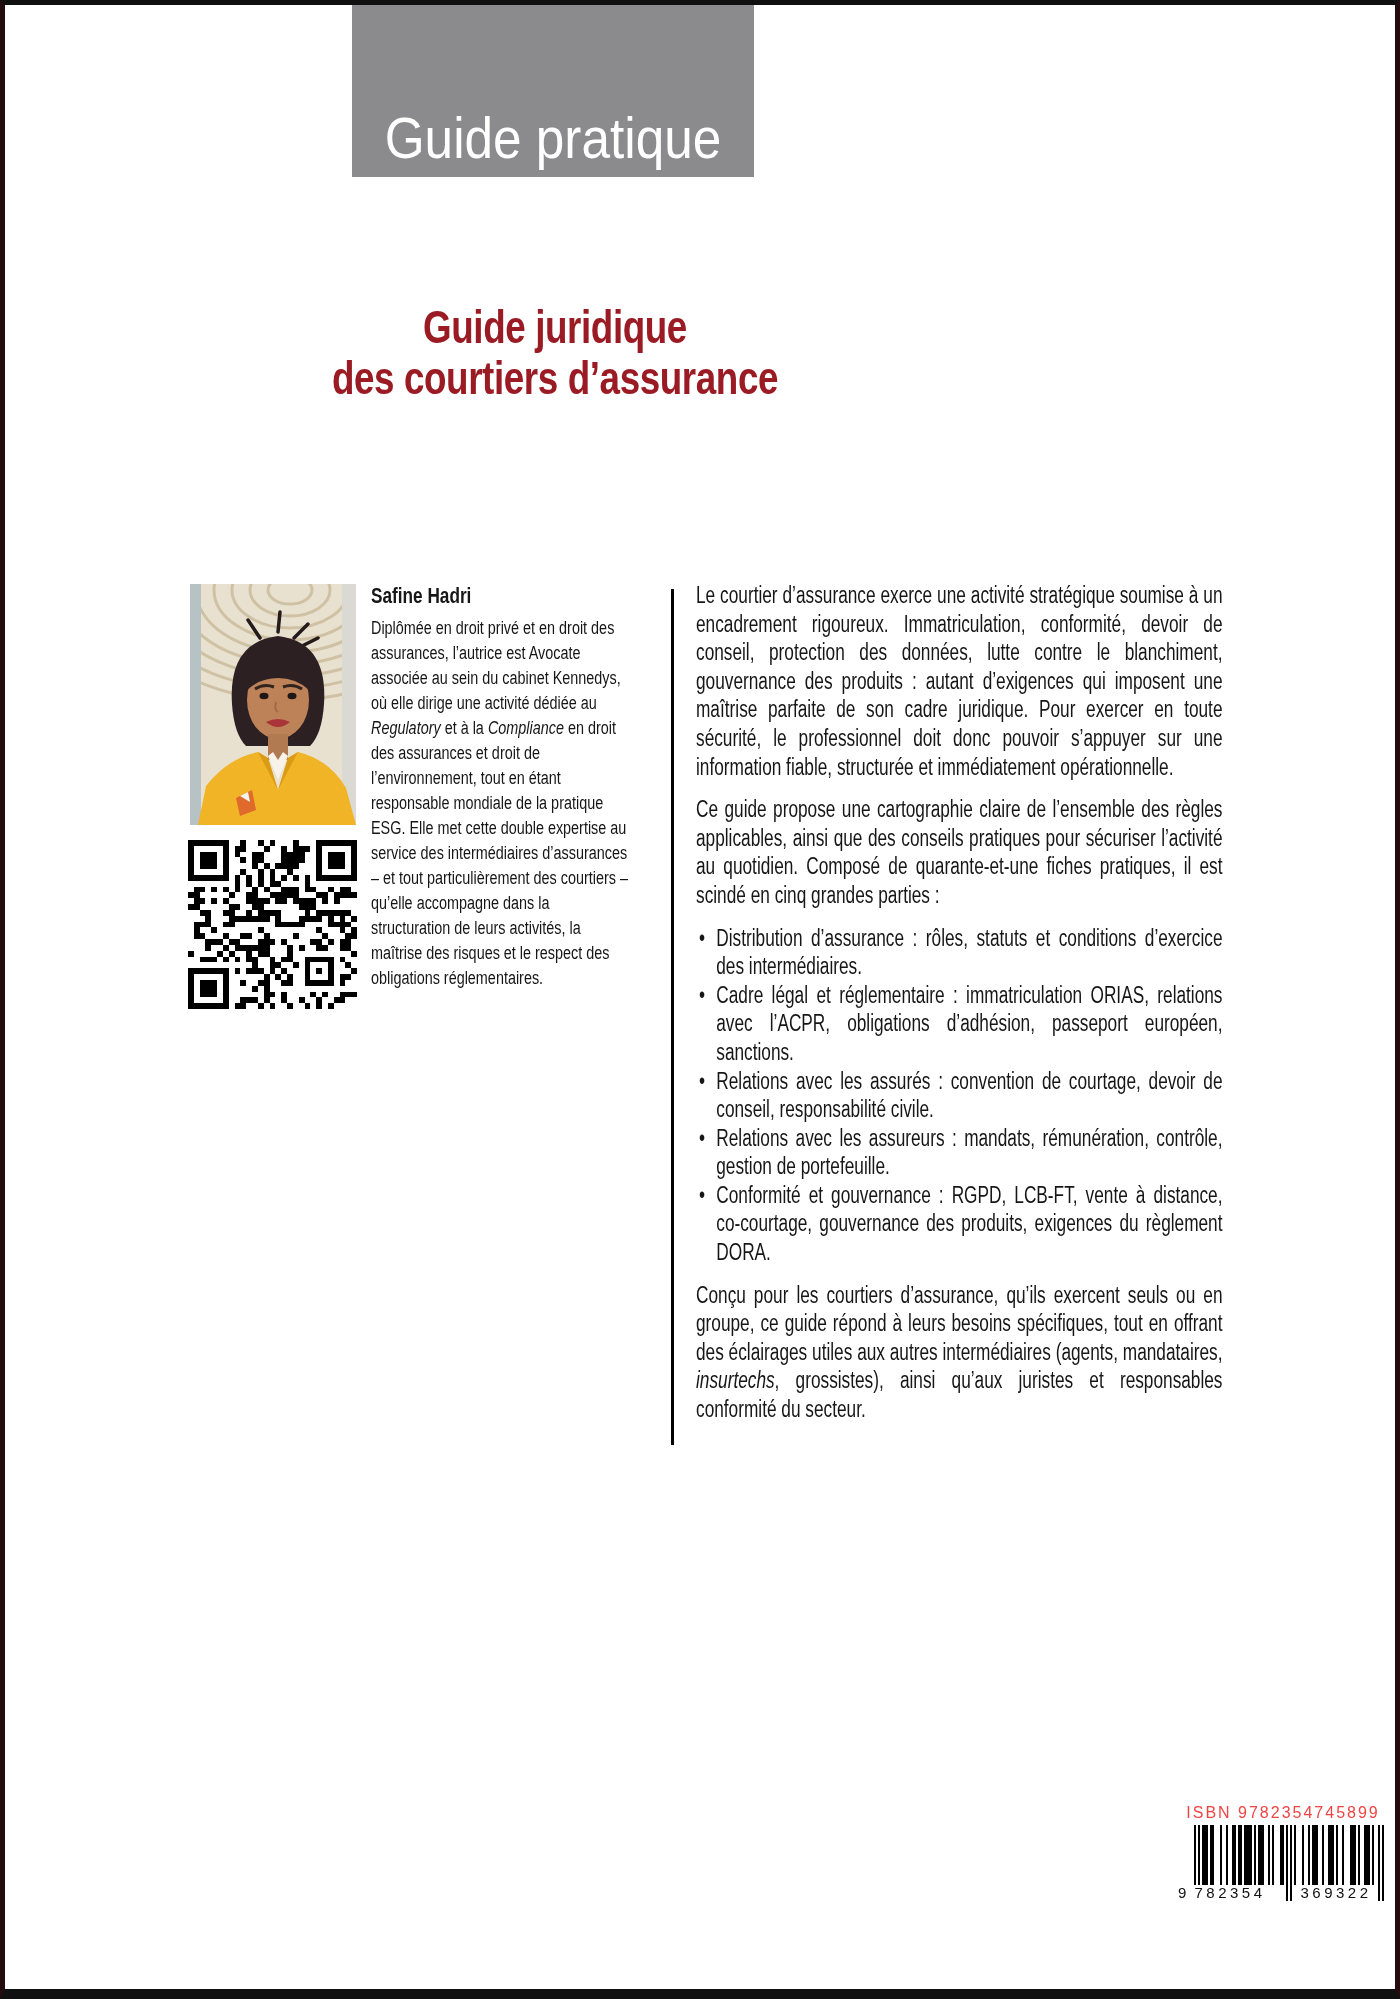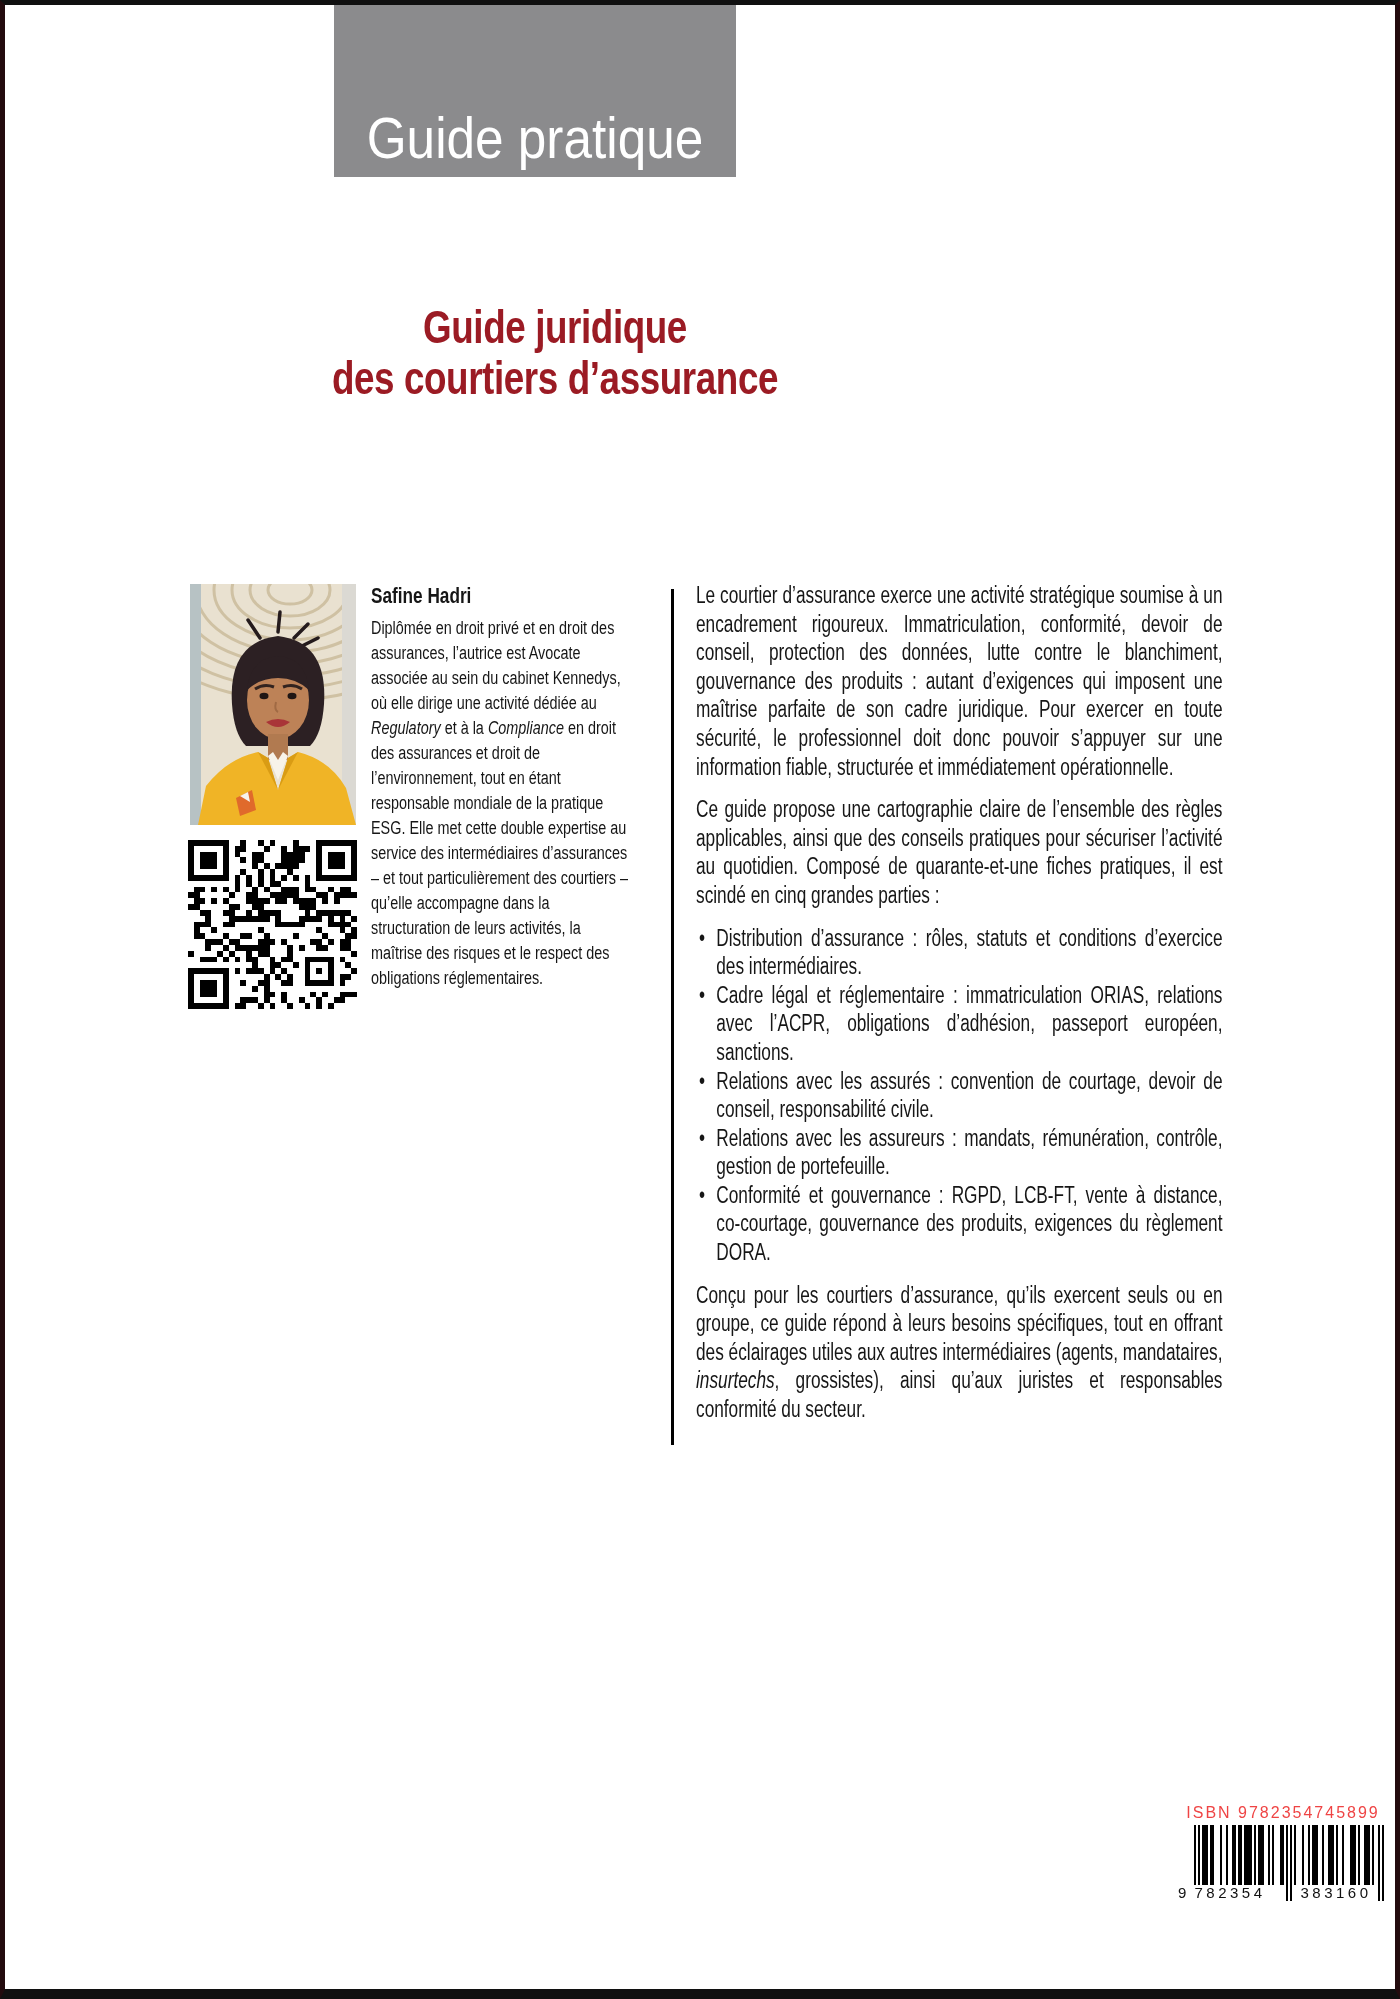--- a/index.html
+++ b/index.html
@@ -12,21 +12,21 @@
     border-top:5px solid #101010;
     border-bottom:10px solid #101010;
     border-left:5px solid #230b0e;
     border-right:5px solid #230b0e;
     overflow:hidden;
     font-family:"Liberation Sans","DejaVu Sans",sans-serif;
     color:#161616;
   }
   
   .banner{
-    position:absolute;left:329px;top:0;width:402px;height:172px;
+    position:absolute;left:347px;top:0;width:402px;height:172px;
     background:var(--banner-gray,#8b8b8d);
     display:flex;align-items:flex-end;justify-content:center;
     padding-bottom:10px;box-sizing:border-box;
   }
   .banner .banner-label{
     color:#ffffff;font-size:57px;font-weight:300;line-height:1;
     transform:scaleX(0.9);transform-origin:50% 100%;
     letter-spacing:0px;white-space:nowrap;
   }
   
@@ -489,17 +489,17 @@
           <div class="bar" style="left: 164px; width: 2px; height: 60px;"></div>
           <div class="bar" style="left: 170px; width: 2px; height: 60px;"></div>
           <div class="bar" style="left: 172px; width: 2px; height: 60px;"></div>
           <div class="bar" style="left: 174px; width: 2px; height: 60px;"></div>
           <div class="bar" style="left: 178px; width: 2px; height: 60px;"></div>
           <div class="bar" style="left: 184px; width: 2px; height: 76px;"></div>
           <div class="bar" style="left: 188px; width: 2px; height: 76px;"></div>
         </div>
       <div class="d-first" id="bc-first">9</div>
       <div class="digit-box" id="bc-left" style="left:8px;width:84px;">782354</div>
-      <div class="digit-box" id="bc-right" style="left:114px;width:84px;">383160</div>
+      <div class="digit-box" id="bc-right" style="left:114px;width:84px;">369322</div>
     </div>
   </div>
 
 </div>
 
 </body></html>

